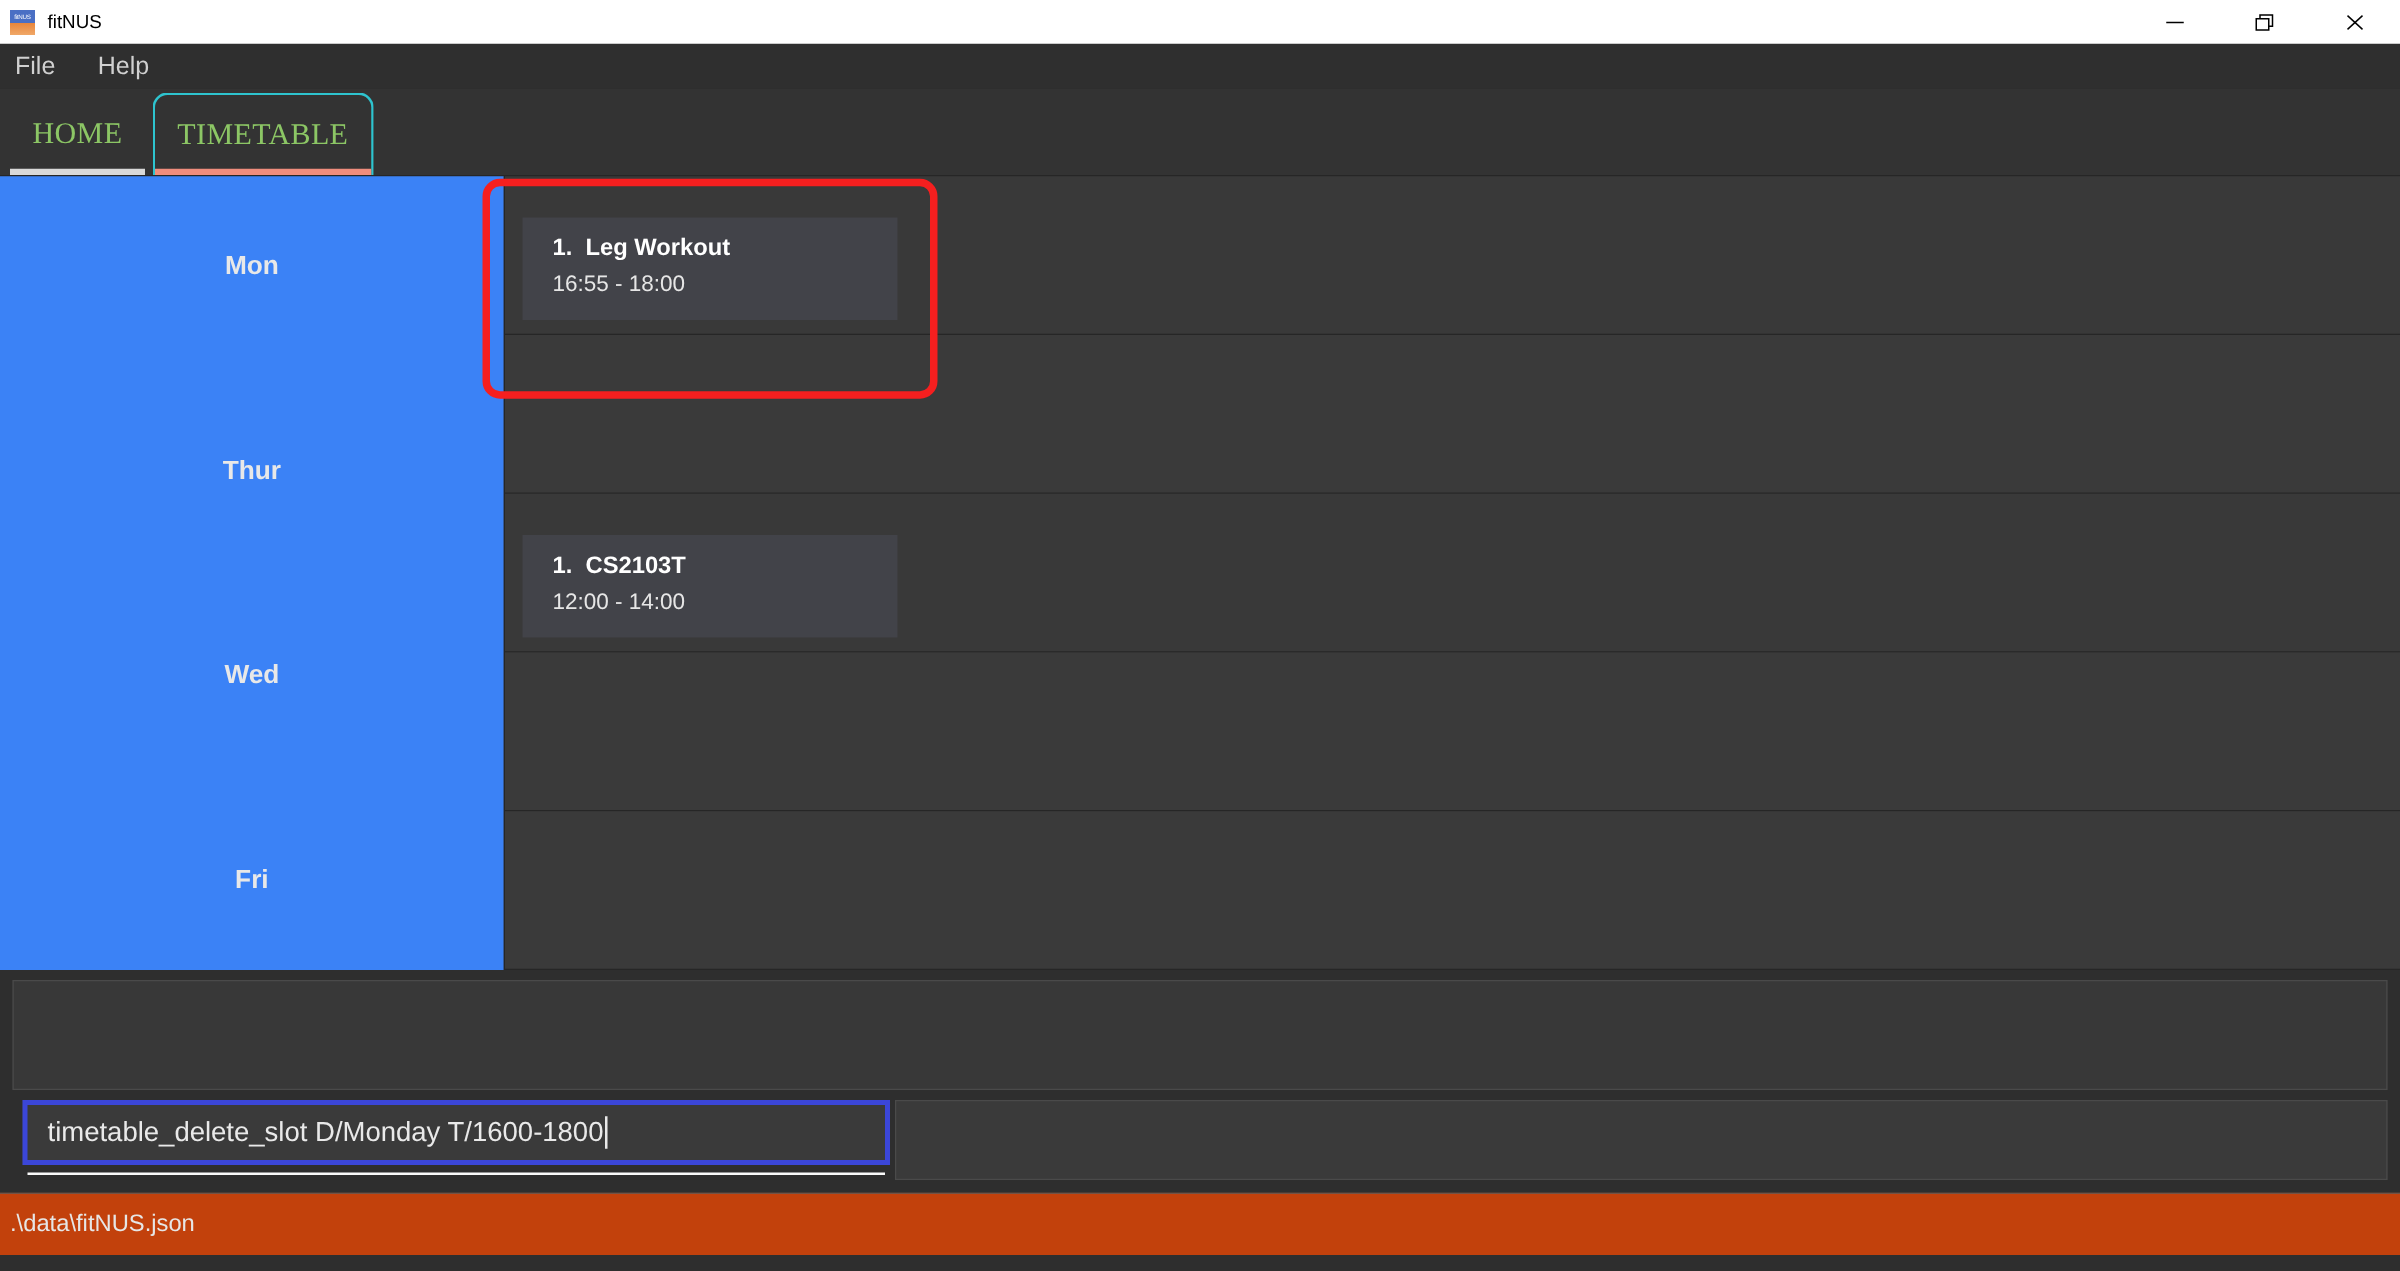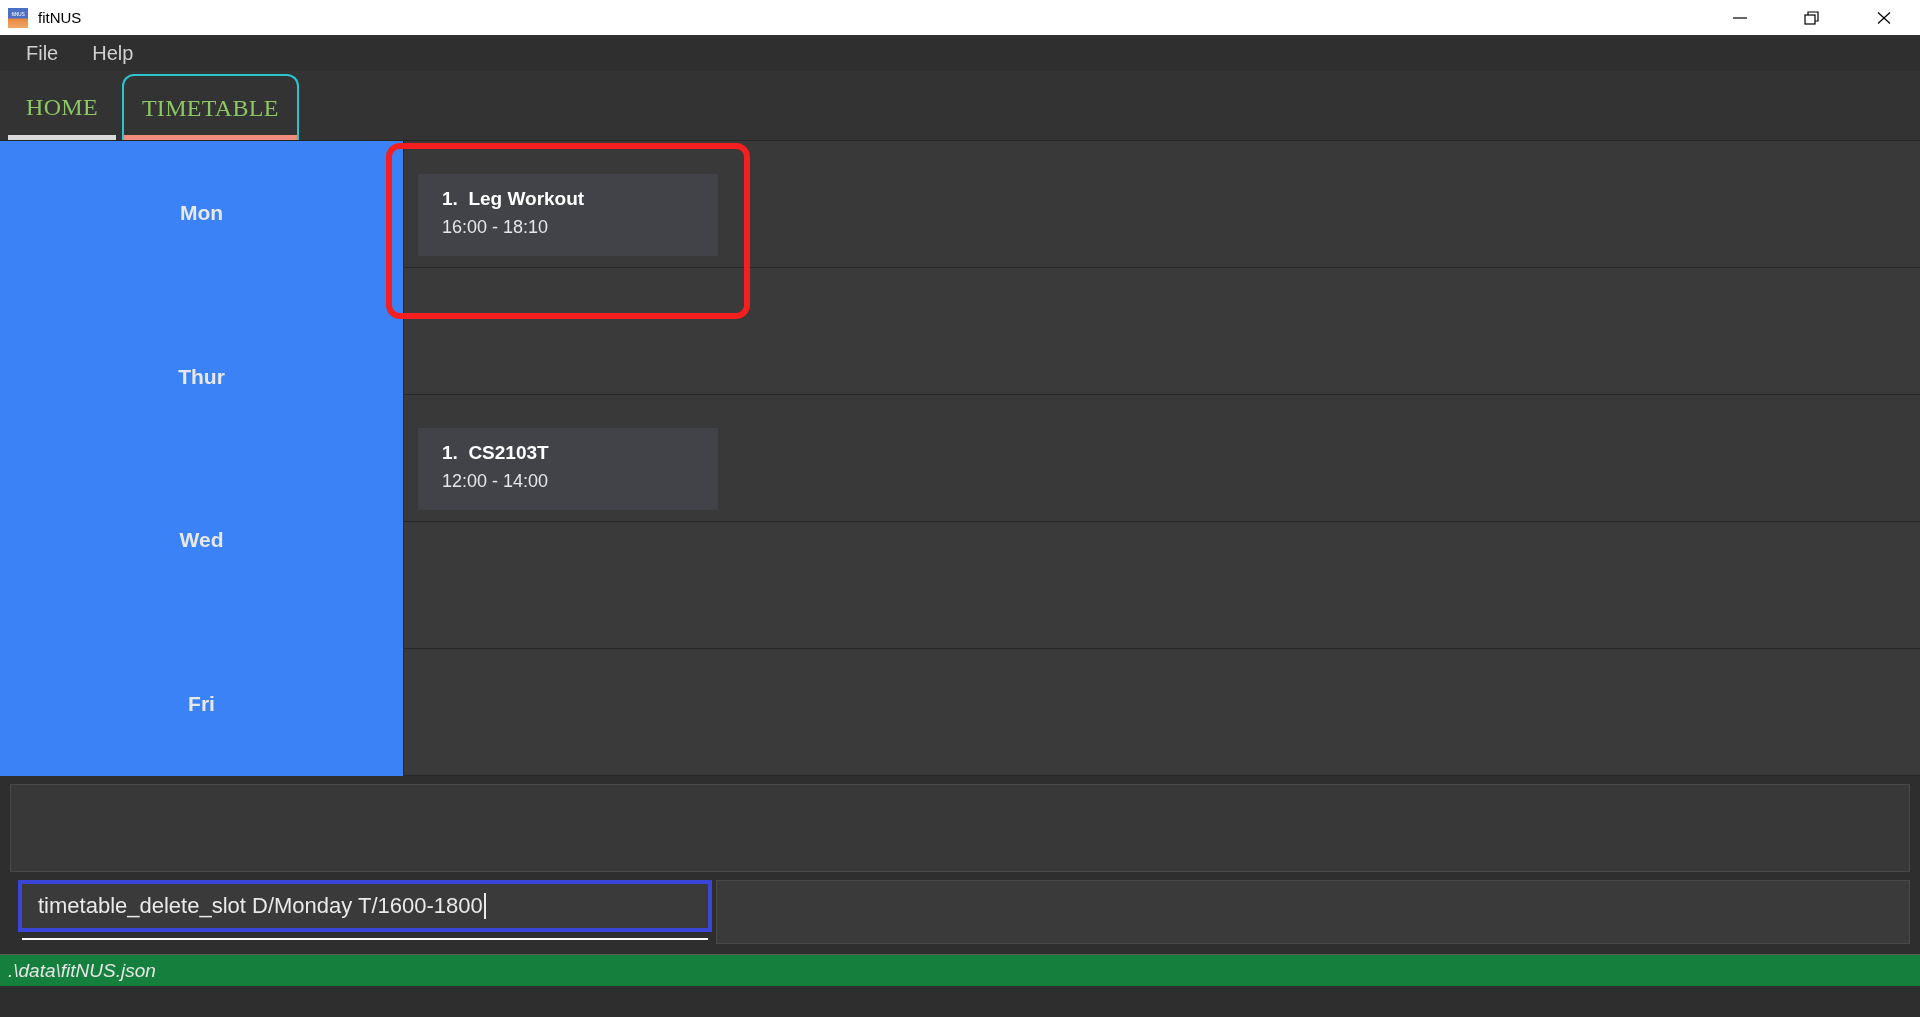--- a/index.html
+++ b/index.html
@@ -41,21 +41,21 @@
   .wincontrol {
     width: 72px; display: flex; align-items: center; justify-content: center;
     color: #000; background: transparent;
   }
   .wincontrol svg { display: block; }
 
   
   .menubar {
     height: 36px; background: #2f2f2f;
     display: flex; align-items: center;
-    padding-left: 14px; gap: 10px;
+    gap: 10px;
   }
   .menu-item {
     color: #d0d0d0; font-size: 20px;
     padding: 2px 12px;
     font-family: "Liberation Sans", sans-serif;
   }
 
   
   .tabbar {
     height: 69px; background: #333333;
@@ -191,26 +191,25 @@
   }
   .command-rest {
     position: absolute;
     left: 716px; top: 2px; right: 10px; height: 64px;
     background: #3a3a3a;
     border: 1px solid #4a4a4a;
   }
 
   
   .statusbar {
-    height: 32px;
-    background: #15803d;
+    height: 50px;
+    background: #c2410c;
     display: flex; align-items: center;
     padding-left: 8px;
     border-top: 1px solid #5a5a5a;
-    font-style: italic;
   }
   .status-text {
     color: #e6e6e6; font-size: 19px;
     font-family: "Liberation Sans", sans-serif;
   }
 </style>
 </head>
 <body>
 
 <div class="titlebar">
@@ -260,21 +259,21 @@
     <div class="day-label-cell">Thur</div>
     <div class="day-label-cell">Wed</div>
     <div class="day-label-cell">Fri</div>
   </div>
 
   <div class="slots-col">
 
     <div class="slot-row">
       <div class="event-card">
         <div class="event-title">1.  Leg Workout</div>
-        <div class="event-time">16:00 - 18:10</div>
+        <div class="event-time">16:55 - 18:00</div>
       </div>
     </div>
 
     <div class="slot-row empty"></div>
 
     <div class="slot-row">
       <div class="event-card">
         <div class="event-title">1.  CS2103T</div>
         <div class="event-time">12:00 - 14:00</div>
       </div>

